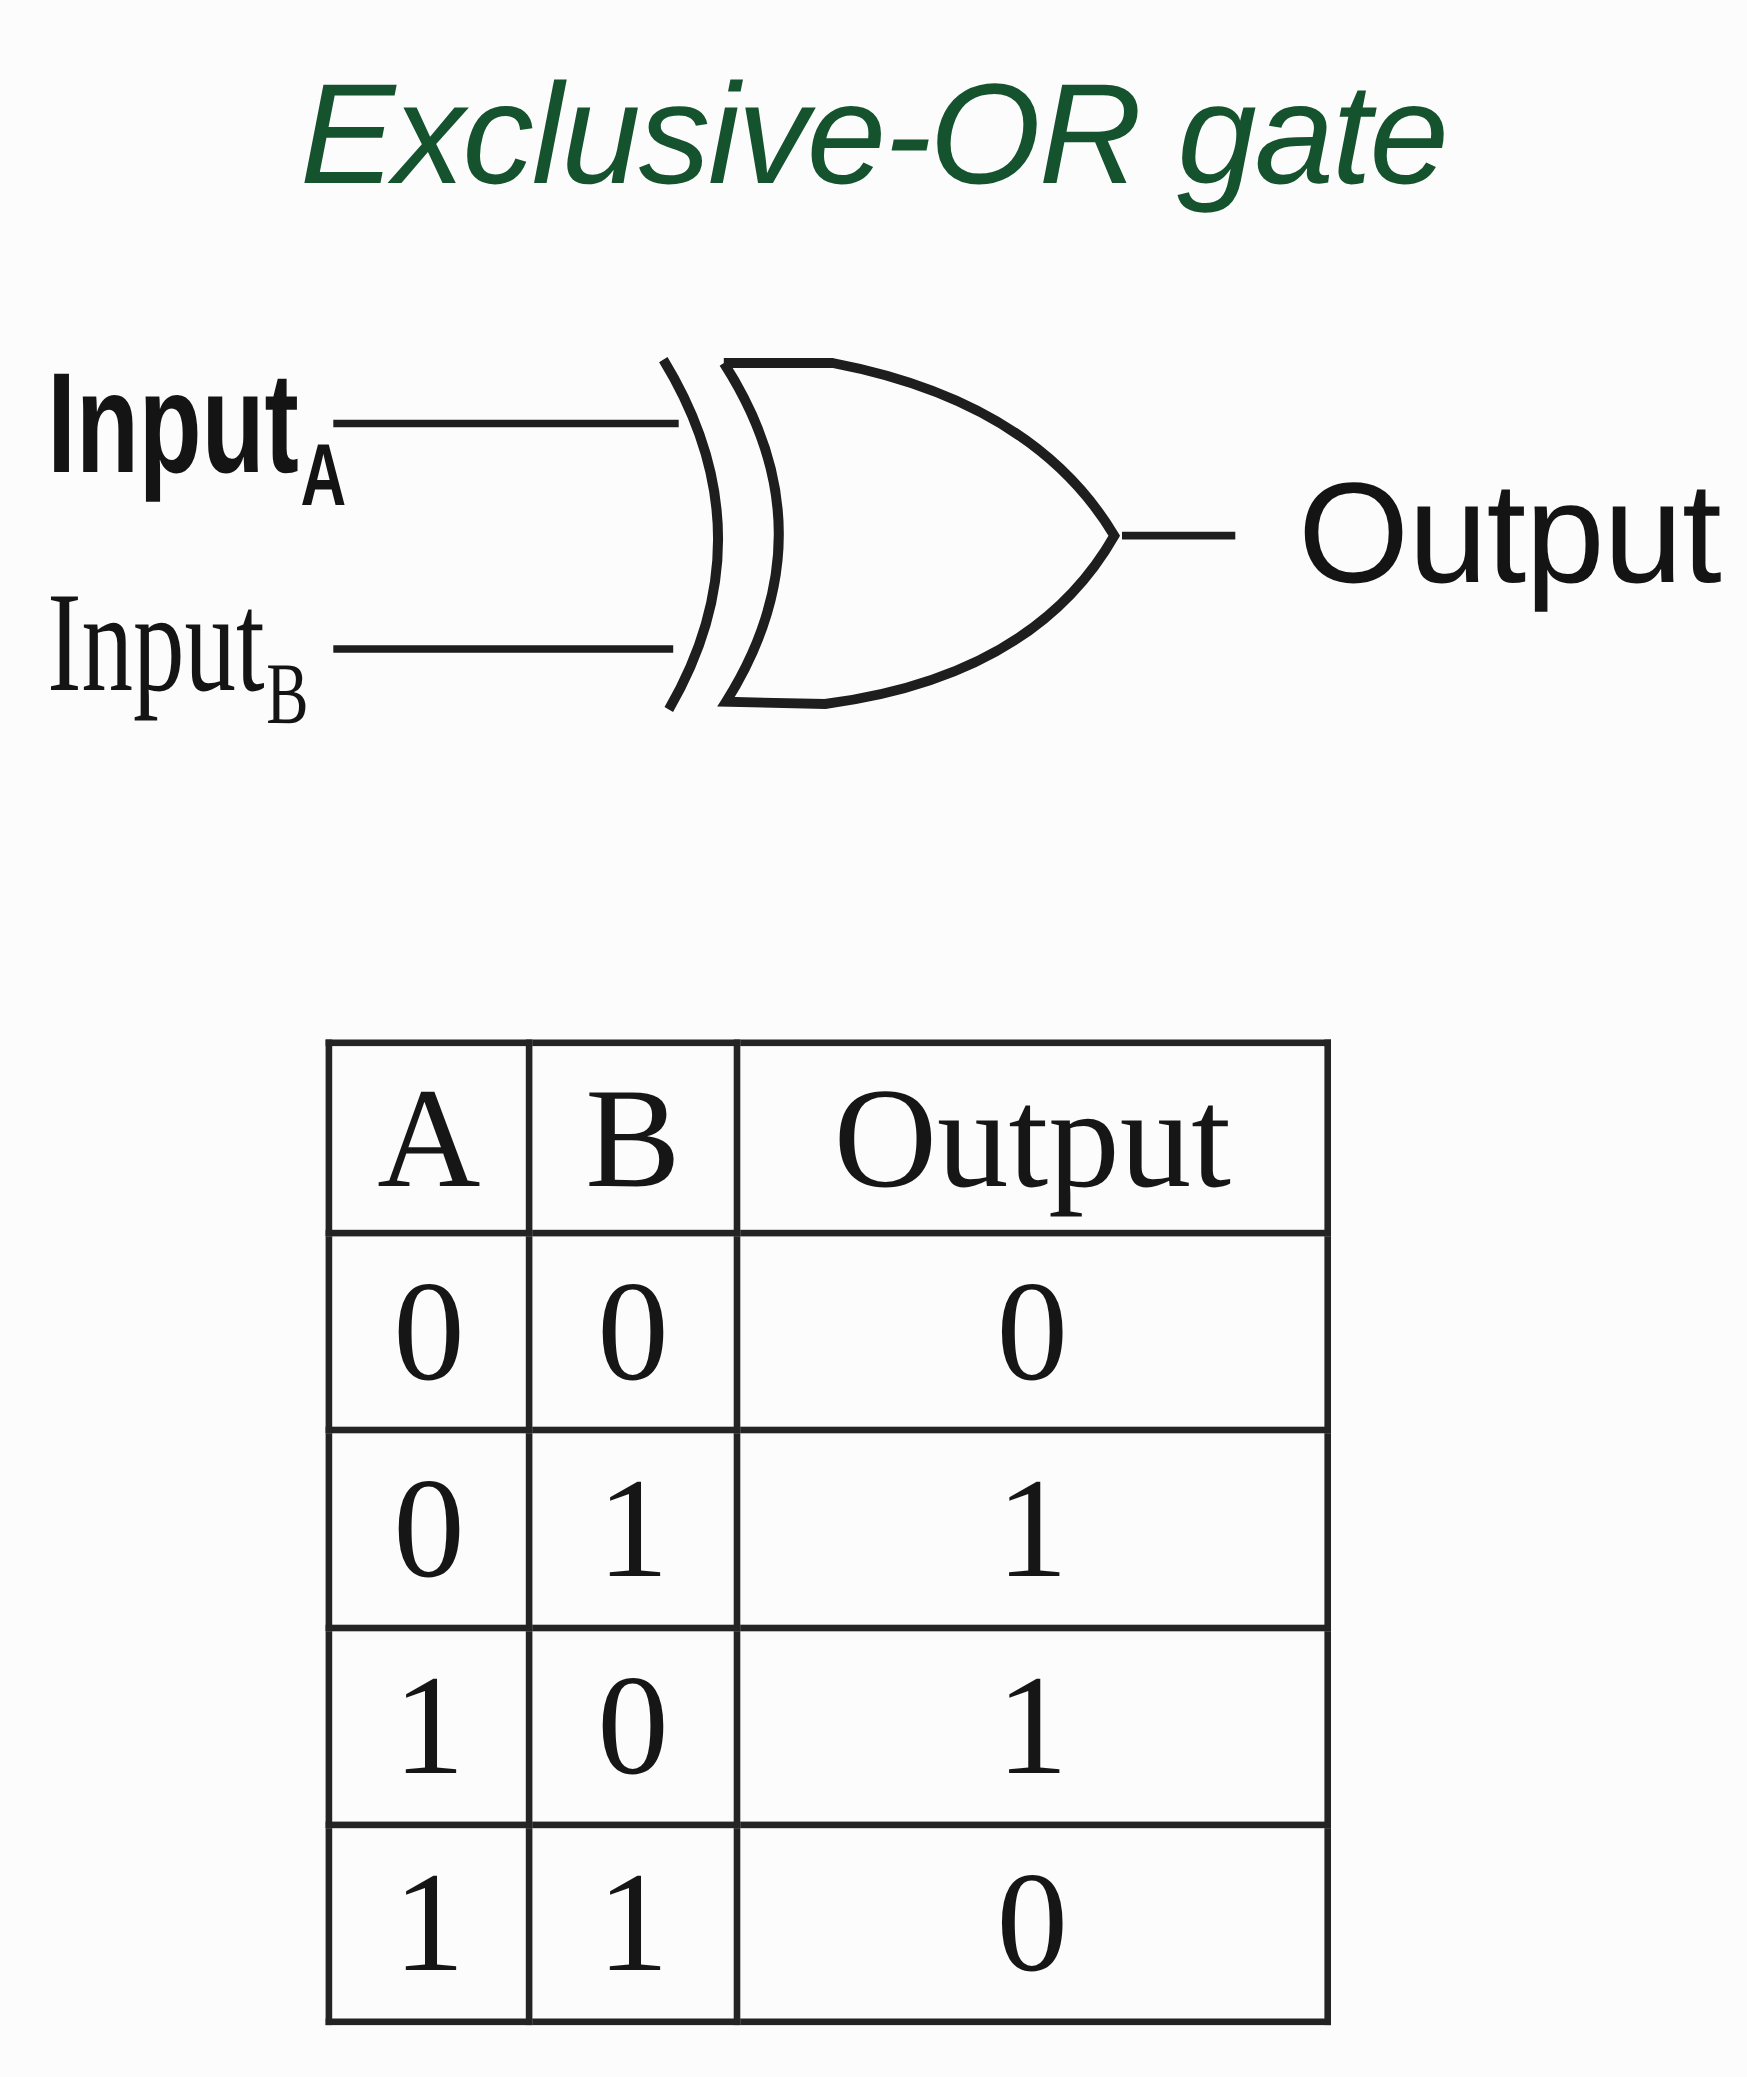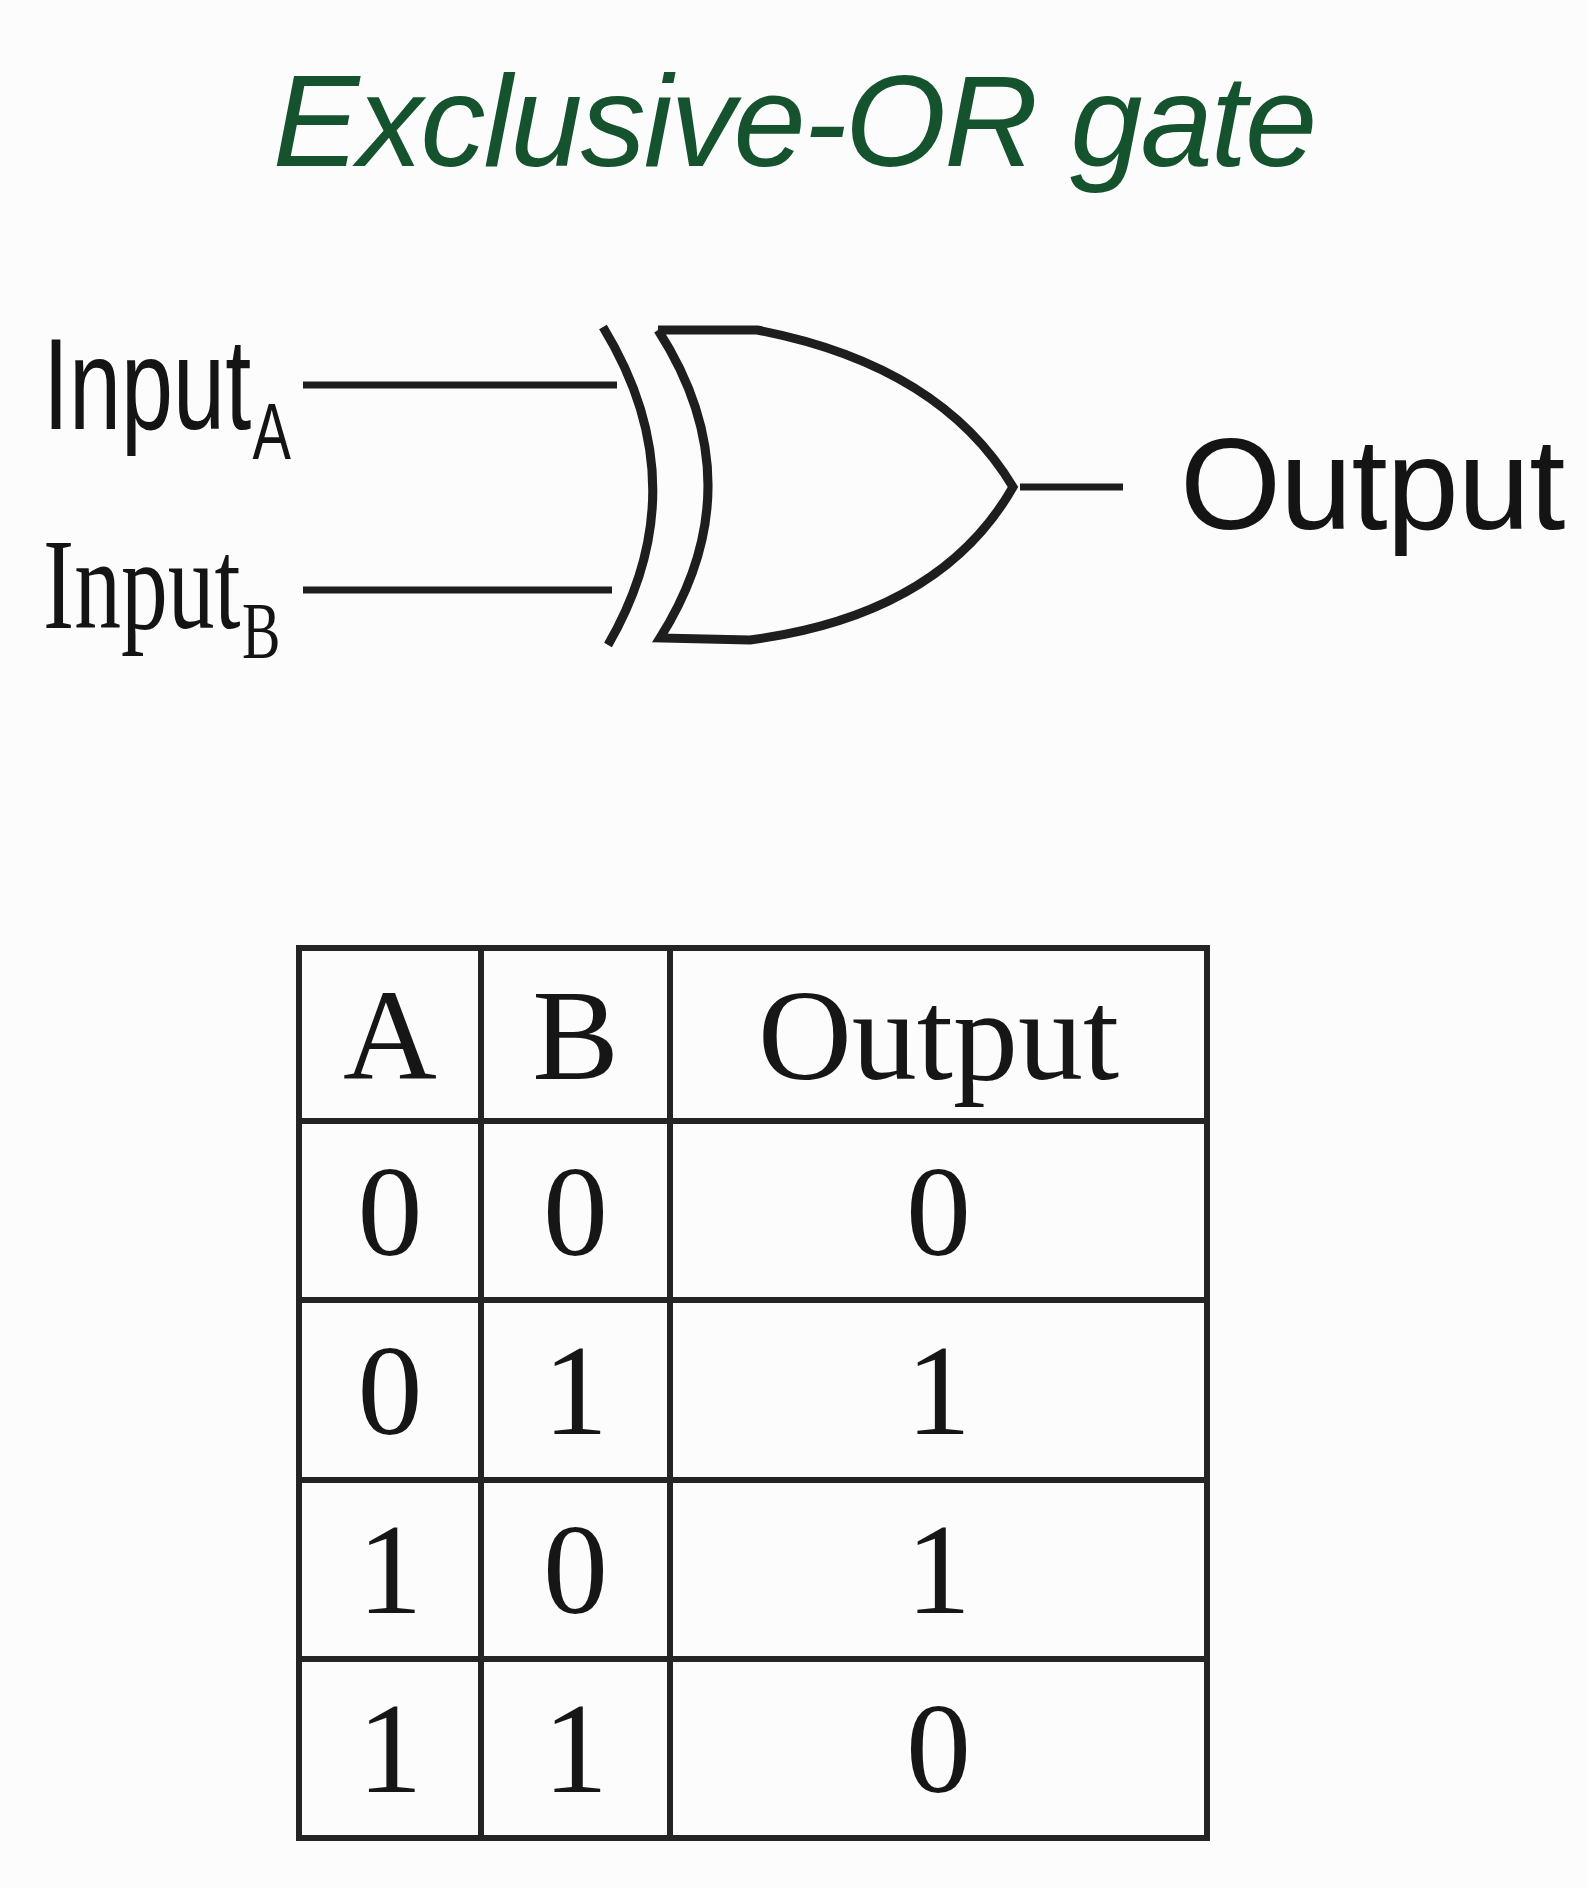--- a/index.html
+++ b/index.html
@@ -80,21 +80,21 @@
   <div class="title">Exclusive-OR gate</div>
 
   <svg class="gate-svg" viewBox="0 0 1588 1888">
     <path class="wire" d="M303 385 H617"></path>
     <path class="wire" d="M303 590 H612"></path>
     <path class="wire" d="M1020 487 H1123"></path>
     <path class="gate-stroke" d="M603 327 Q700 486 608 645"></path>
     <path class="gate-stroke" d="M658 330 L757 330 Q940 365 1013 487 Q940 615 750 640 L660 638 Q757 484 658 330"></path>
   </svg>
 
-  <div class="sig-label" style="left:43px; top:319px;">
+  <div class="sig-label" style="left:43px; top:319px;font-weight:bold;">
     <span class="condense">
       <span>Input</span><span class="sub">A</span>
     </span>
   </div>
 
   <div class="sig-label" style="left:43px; top:519px;font-family:Liberation Serif, serif;">
     <span class="condense">
       <span>Input</span><span class="sub">B</span>
     </span>
   </div>

